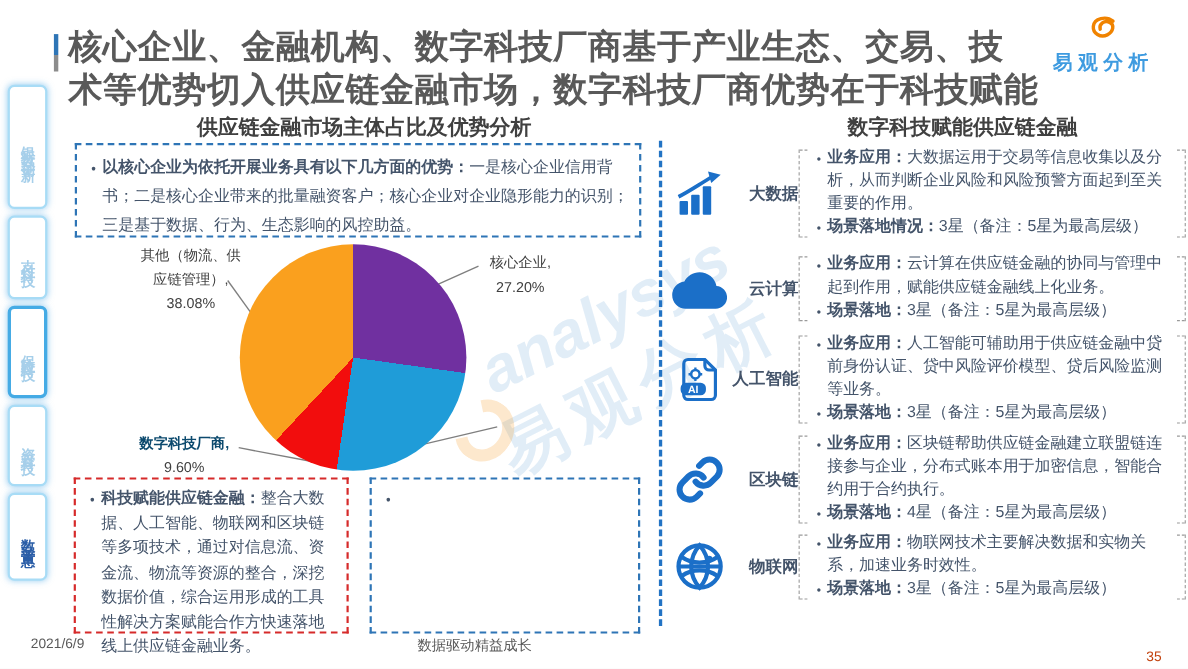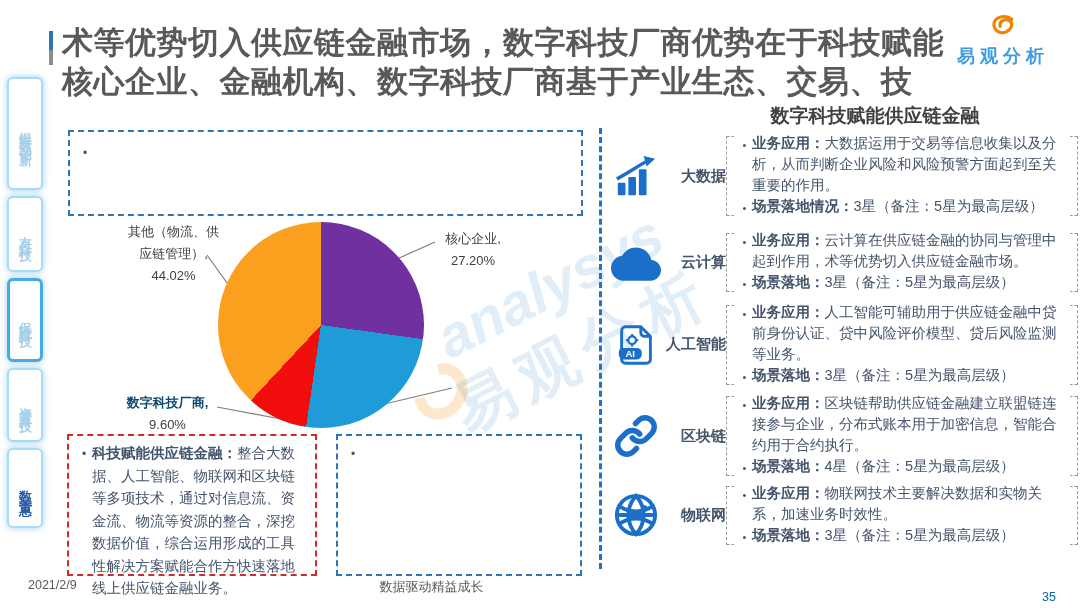--- a/index.html
+++ b/index.html
@@ -68,33 +68,33 @@
   .watermark { position:absolute; left:388px; top:248px; width:360px; transform:rotate(-27deg);
     pointer-events:none; text-align:center; }
   .wm-ring { position:absolute; left:6px; top:52px; width:58px; height:52px; border:11px solid rgba(246,150,30,.22);
     border-radius:50%; border-top-color:transparent; transform:rotate(-30deg); }
   .wm-en { font-size:58px; font-weight:bold; font-style:italic; color:rgba(80,150,210,.17); }
   .wm-cn { font-size:60px; font-weight:bold; color:rgba(80,150,210,.17); letter-spacing:10px; }
 
   
   .footer-date { position:absolute; left:28px; top:578px; font-size:12.5px; color:#595959; }
   .footer-slogan { position:absolute; left:0; top:578px; width:863px; text-align:center; font-size:13px; color:#595959; }
-  .footer-page { position:absolute; right:24px; top:590px; font-size:12.5px; color:#0369a1; }
+  .footer-page { position:absolute; right:24px; top:590px; font-size:12.5px; color:#c2410c; }
 
   svg text { font-family:"Liberation Sans","DejaVu Sans",sans-serif; }
 </style>
 </head>
 <body>
 
 <div class="slide">
 
   <div class="title-accent"></div>
   <div class="title">
+    <div>核心企业、金融机构、数字科技厂商基于产业生态、交易、技</div>
     <div>术等优势切入供应链金融市场，数字科技厂商优势在于科技赋能</div>
-    <div>核心企业、金融机构、数字科技厂商基于产业生态、交易、技</div>
   </div>
 
   <div class="logo">
     <div class="logo-row">
       <span>
         <svg width="27" height="26" viewBox="0 0 26 24">
           <path d="M21 5.5 C 15 0.5, 4.5 3, 3.8 10 C 3.2 16, 10 20.5, 16 17.5 C 21.5 14.8, 22.5 8.5, 18 6.5 C 13.5 4.5, 8.5 8, 9.8 12.5" fill="none" stroke="#F08300" stroke-width="3" stroke-linecap="round"></path>
         </svg>
       </span>
     </div>
@@ -116,37 +116,39 @@
   <div class="tab tab-active" style="top:448px; height:80px;">
       <span>数字普惠</span>
     </div>
 
   <div class="watermark">
     <div class="wm-ring"></div>
     <div class="wm-en">analysys</div>
     <div class="wm-cn">易观分析</div>
   </div>
 
+  <div class="col-header" style="left:66px; top:103px; width:530px;">供应链金融市场主体占比及优势分析</div>
 
   <div class="note-box note-top">
     <span class="dot">•</span>
+    <span><b class="lead">以核心企业为依托开展业务具有以下几方面的优势：</b><span>一是核心企业信用背书；二是核心企业带来的批量融资客户；核心企业对企业隐形能力的识别；三是基于数据、行为、生态影响的风控助益。</span></span>
   </div>
 
   <div class="pie-wrap">
     <svg class="leader-lines" width="540" height="230">
       <path d="M147 40 L170 72" stroke="#7f7f7f" stroke-width="1.2" fill="none"></path>
       <path d="M375 27 L337 44" stroke="#7f7f7f" stroke-width="1.2" fill="none"></path>
       <path d="M392 173 L312 192" stroke="#7f7f7f" stroke-width="1.2" fill="none"></path>
       <path d="M157 192 L226 205" stroke="#7f7f7f" stroke-width="1.2" fill="none"></path>
     </svg>
     <div class="pie" style="background: conic-gradient(rgb(112, 48, 160) 0deg, rgb(112, 48, 160) 97.92deg, rgb(31, 156, 216) 97.92deg, rgb(31, 156, 216) 188.352deg, rgb(242, 13, 13) 188.352deg, rgb(242, 13, 13) 222.912deg, rgb(250, 160, 30) 222.912deg, rgb(250, 160, 30) 360deg);"></div>
     <div class="callout" style="left:56px; top:6px; width:115px;">
       <div>其他（物流、供</div>
       <div>应链管理）,</div>
-      <div>44.02%</div>
+      <div>38.08%</div>
     </div>
     <div class="callout" style="left:377px; top:13px; width:72px;">
       <div>核心企业,</div>
       <div>27.20%</div>
     </div>
     <div class="callout" style="left:55px; top:177px; width:105px;">
       <div class="red">数字科技厂商,</div>
       <div>9.60%</div>
     </div>
   </div>
@@ -195,21 +197,21 @@
       <svg width="50" height="42" viewBox="0 1 24 20" fill="#1B6FC8">
         <path d="M19.35 10.04A7.49 7.49 0 0 0 12 4C9.11 4 6.6 5.64 5.35 8.04A5.994 5.994 0 0 0 0 14c0 3.31 2.69 6 6 6h13c2.76 0 5-2.24 5-5 0-2.64-2.05-4.78-4.65-4.96z"></path>
       </svg>
     </div>
     <div class="tech-label">云计算</div>
     <div class="tech-body">
       <div class="brk brk-l"></div>
       <div class="tech-text">
         <div class="bullet">
             <span class="dot">•</span>
-            <span><b class="lead">业务应用：</b><span>云计算在供应链金融的协同与管理中起到作用，术等优势切入供应链金融市场。</span></span>
+            <span><b class="lead">业务应用：</b><span>云计算在供应链金融的协同与管理中起到作用，赋能供应链金融线上化业务。</span></span>
           </div>
         <div class="bullet">
             <span class="dot">•</span>
             <span><b class="lead">场景落地：</b><span>3星（备注：5星为最高层级）</span></span>
           </div>
       </div>
       <div class="brk brk-r"></div>
     </div>
   </div>
 
@@ -285,17 +287,17 @@
           </div>
         <div class="bullet">
             <span class="dot">•</span>
             <span><b class="lead">场景落地：</b><span>3星（备注：5星为最高层级）</span></span>
           </div>
       </div>
       <div class="brk brk-r"></div>
     </div>
   </div>
 
-  <div class="footer-date">2021/2/9</div>
+  <div class="footer-date">2021/6/9</div>
   <div class="footer-slogan">数据驱动精益成长</div>
   <div class="footer-page">35</div>
 
 </div>
 
 </body></html>

